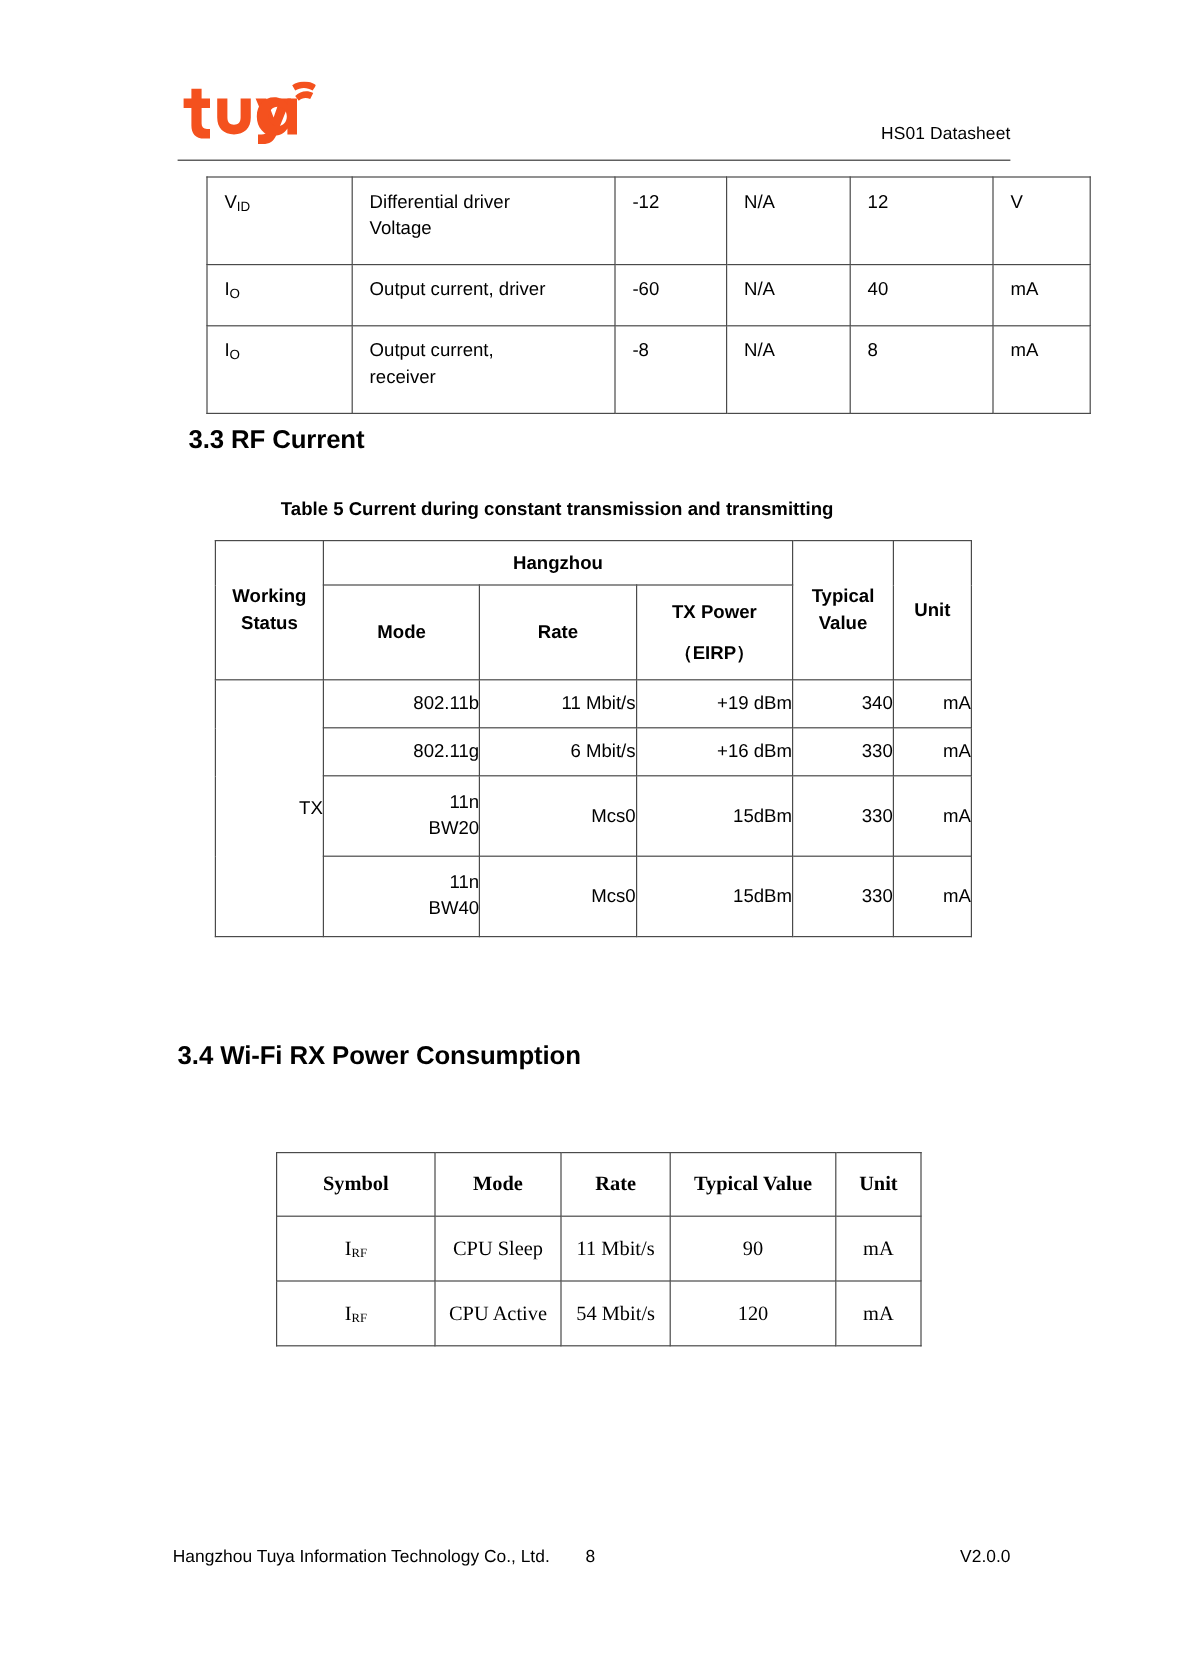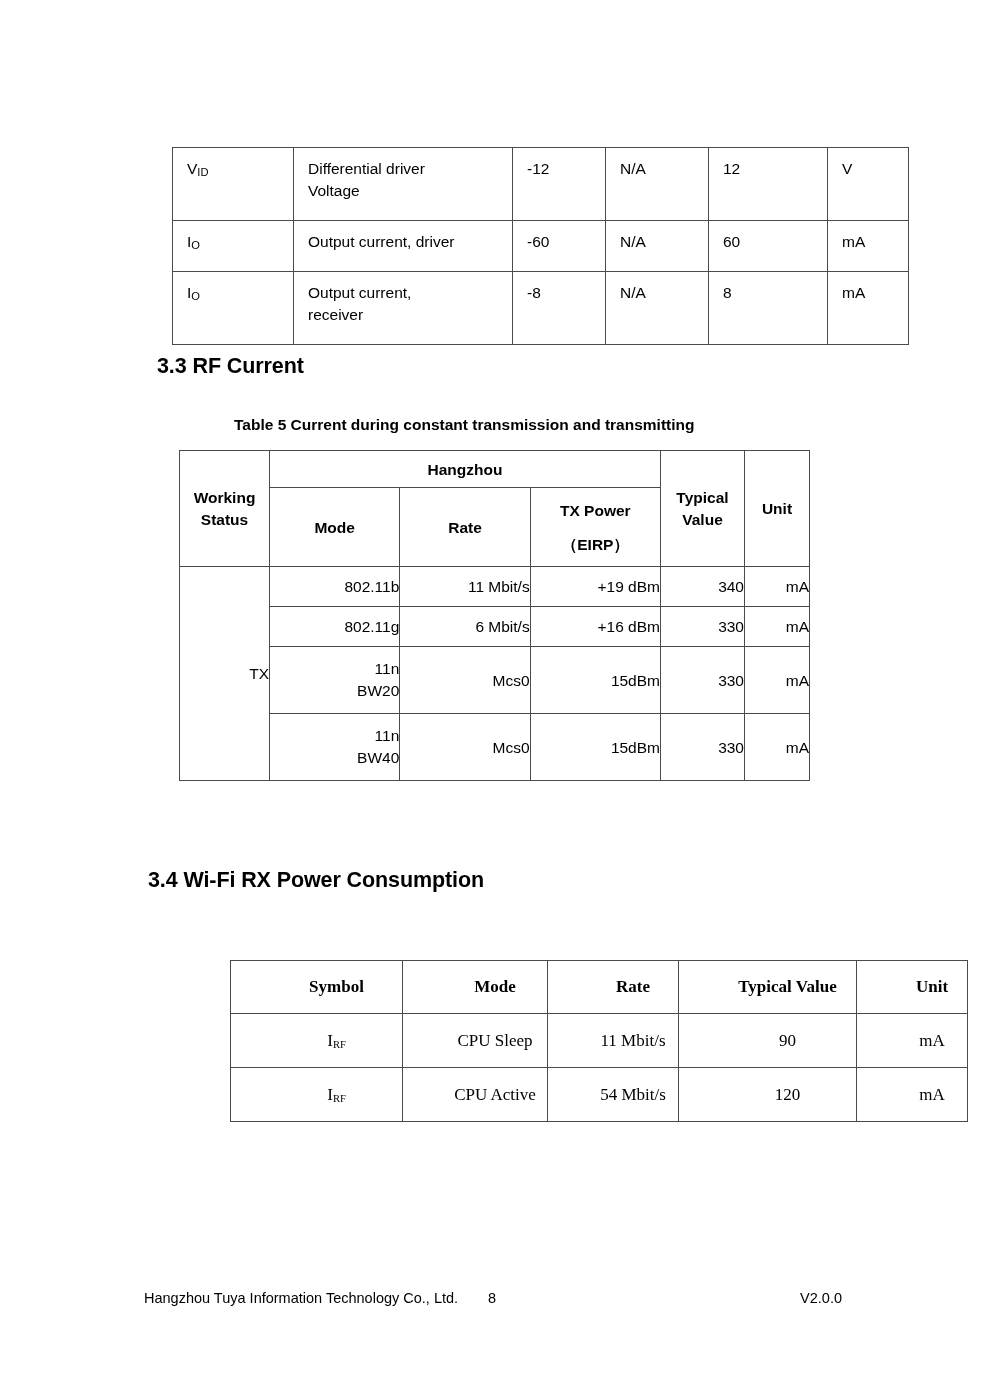--- a/index.html
+++ b/index.html
@@ -154,21 +154,20 @@
     position: absolute;
     left: 230px;
     top: 960px;
     width: 532px;
     font-family: "Liberation Serif", serif;
     font-size: 17px;
     line-height: 22px;
   }
   .tbl-rx td {
     text-align: center;
-    padding-left: 40px;
   }
   .tbl-rx td.hd { font-weight: bold; }
   .tbl-rx td.c-sym  { width: 131px; }
   .tbl-rx td.c-mode { width: 104px; }
   .tbl-rx td.c-rate { width: 90px;  }
   .tbl-rx td.c-typ  { width: 137px; }
   .tbl-rx td.c-unit { width: 70px;  }
   .tbl-rx .hrow td { height: 52px; }
   .tbl-rx .brow td { height: 53px; }
   .tbl-rx sub { font-size: 0.62em; vertical-align: -0.18em; }
@@ -186,20 +185,44 @@
   }
   .footer-left  { position: absolute; left: 0;  top: 0; }
   .footer-page  { position: absolute; left: 344px; top: 0; }
   .footer-right { position: absolute; right: 0; top: 0; }
 </style>
 </head>
 <body>
 
 <div class="page">
 
+  <div class="header">
+
+    <div class="logo">
+      <svg viewBox="0 0 230 104" width="115" height="52" aria-hidden="true">
+        <g fill="#F4511E">
+
+          <path d="M10 28 h13 V12 h17 v16 h14 v16 H40 v26 c0 6 3 9 9 9 h5 v16 h-9 c-16 0 -22 -9 -22 -22 V44 H10 z"></path>
+
+          <path d="M66 28 h17 v32 c0 8 4 12 11 12 s11 -4 11 -12 V28 h17 v32 c0 18 -11 28 -28 28 s-28 -10 -28 -28 z"></path>
+
+          <path d="M130 28 h18 l12 32 l11 -32 h18 l-24 60 c-5 12 -12 16 -23 16 h-8 V88 h6 c5 0 8 -2 10 -7 l1 -3 z"></path>
+
+          <path d="M213 28 v60 h-16 V78 c-5 8 -13 12 -22 12 c-17 0 -29 -13 -29 -32 c0 -19 12 -32 29 -32 c9 0 17 4 22 12 V28 z
+                   M181 42 c-9 0 -15 7 -15 16 c0 9 6 16 15 16 c9 0 15 -7 15 -16 c0 -9 -6 -16 -15 -16 z" transform="translate(-14,0)"></path>
+
+          <path d="M196 24 c8 -8 20 -10 30 -5 l-5 10 c-7 -3 -14 -2 -19 3 z"></path>
+          <path d="M203 7 c12 -8 28 -8 40 0 l-6 9 c-9 -6 -20 -6 -29 0 z" transform="translate(-12,-1)"></path>
+        </g>
+      </svg>
+    </div>
+
+    <div class="header-title">HS01 Datasheet</div>
+    <div class="header-rule"></div>
+  </div>
 
   <table class="tbl-ratings">
     <tbody>
       <tr class="r-tall">
         <td class="c-sym">
           <span>V</span><sub>ID</sub>
         </td>
         <td class="c-desc">
           <span class="cell-text">Differential driver</span>
           <span class="cell-text">Voltage</span>
@@ -211,21 +234,21 @@
       </tr>
       <tr class="r-short">
         <td class="c-sym">
           <span>I</span><sub>O</sub>
         </td>
         <td class="c-desc">
           <span class="cell-text">Output current, driver</span>
         </td>
         <td class="c-min">-60</td>
         <td class="c-typ">N/A</td>
-        <td class="c-max">60</td>
+        <td class="c-max">40</td>
         <td class="c-unit">mA</td>
       </tr>
       <tr class="r-tall">
         <td class="c-sym">
           <span>I</span><sub>O</sub>
         </td>
         <td class="c-desc">
           <span class="cell-text">Output current,</span>
           <span class="cell-text">receiver</span>
         </td>

